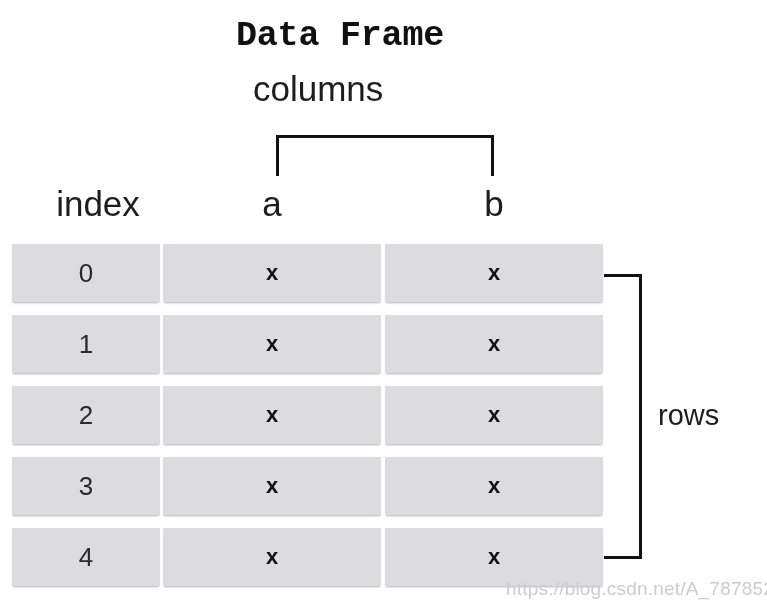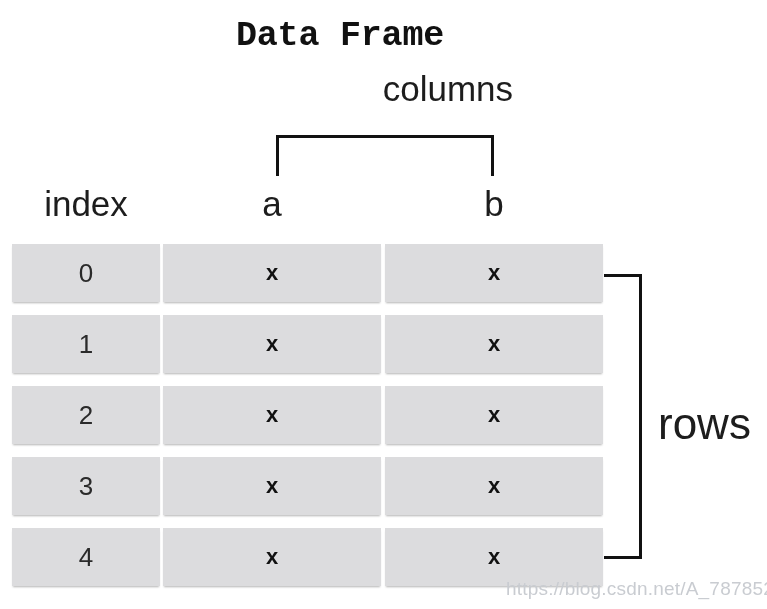--- a/index.html
+++ b/index.html
@@ -35,21 +35,21 @@
     color: #111111;
     font-family: Liberation Mono, monospace;
   }
 
   
   .columns-label {
     position: absolute;
     left: 253px;
     top: 69px;
     width: 260px;
-    text-align: right;
+    text-align: left;
     font-size: 35px;
     font-weight: normal;
     color: #1d1d1d;
   }
 
   
   .col-bracket {
     position: absolute;
     left: 276px;
     top: 135px;
@@ -71,21 +71,21 @@
     border-top: 3px solid #111111;
     border-right: 3px solid #111111;
     border-bottom: 3px solid #111111;
     box-sizing: border-box;
   }
 
   .rows-label {
     position: absolute;
     left: 658px;
     top: 399px;
-    font-size: 44px;
+    font-size: 29px;
     color: #1d1d1d;
     white-space: nowrap;
   }
 
   
   .header-row {
     position: absolute;
     left: 0;
     top: 184px;
     width: 767px;
@@ -93,21 +93,21 @@
   }
   .hdr {
     position: absolute;
     top: 0;
     font-size: 35px;
     font-weight: normal;
     color: #1d1d1d;
     text-align: center;
     line-height: 40px;
   }
-  .hdr-index { left: 12px;  width: 148px; text-align: center; }
+  .hdr-index { left: 24px;  width: 148px; text-align: center; }
   .hdr-a     { left: 163px; width: 218px; }
   .hdr-b     { left: 385px; width: 218px; }
 
   
   .grid {
     position: absolute;
     left: 0;
     top: 244px;
     width: 767px;
   }

